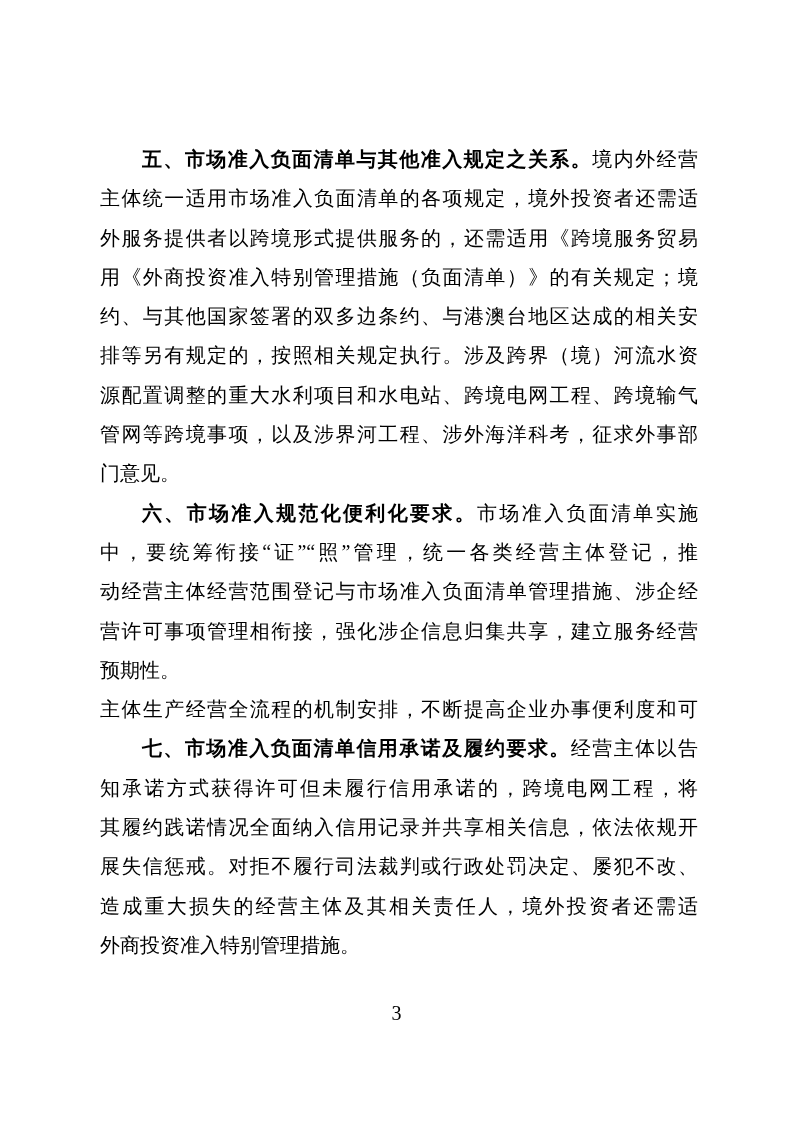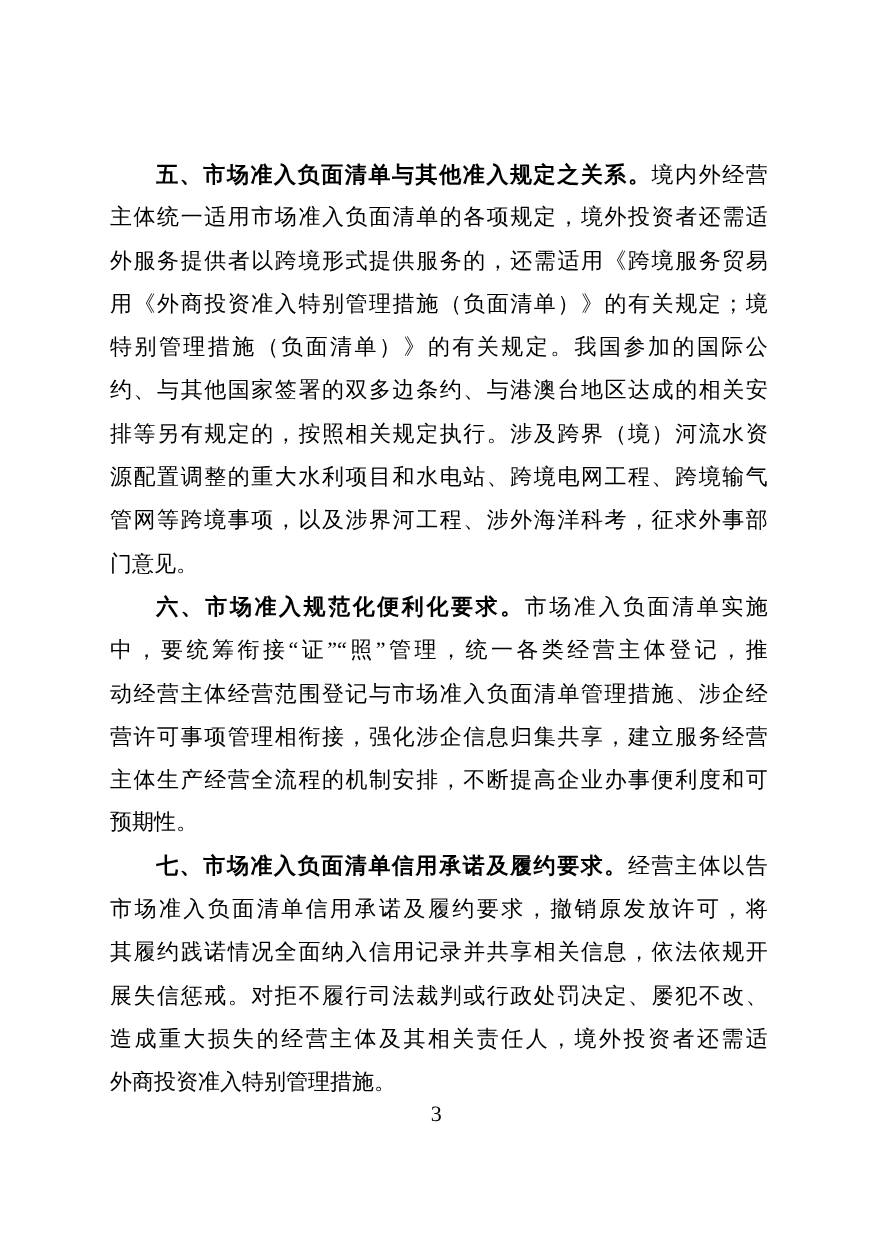--- a/index.html
+++ b/index.html
@@ -62,40 +62,39 @@
 <body>
 
 <div class="page">
   <div class="content">
 
     <div class="para">
       <div class="line first"><span class="head">五、市场准入负面清单与其他准入规定之关系。</span><span>境内外经营</span></div>
       <div class="line">主体统一适用市场准入负面清单的各项规定，境外投资者还需适</div>
       <div class="line">外服务提供者以跨境形式提供服务的，还需适用《跨境服务贸易</div>
       <div class="line">用《外商投资准入特别管理措施（负面清单）》的有关规定；境</div>
-      <div class="line">特别管理措施（负面清单）》的有关规定。我国参加的国际公</div>
       <div class="line">约、与其他国家签署的双多边条约、与港澳台地区达成的相关安</div>
       <div class="line">排等另有规定的，按照相关规定执行。涉及跨界（境）河流水资</div>
       <div class="line">源配置调整的重大水利项目和水电站、跨境电网工程、跨境输气</div>
       <div class="line">管网等跨境事项，以及涉界河工程、涉外海洋科考，征求外事部</div>
       <div class="line last">门意见。</div>
     </div>
 
     <div class="para">
       <div class="line first"><span class="head">六、市场准入规范化便利化要求。</span><span>市场准入负面清单实施</span></div>
       <div class="line">中，要统筹衔接“证”“照”管理，统一各类经营主体登记，推</div>
       <div class="line">动经营主体经营范围登记与市场准入负面清单管理措施、涉企经</div>
       <div class="line">营许可事项管理相衔接，强化涉企信息归集共享，建立服务经营</div>
+      <div class="line last">预期性。</div>
       <div class="line">主体生产经营全流程的机制安排，不断提高企业办事便利度和可</div>
-      <div class="line last">预期性。</div>
     </div>
 
     <div class="para">
       <div class="line first"><span class="head">七、市场准入负面清单信用承诺及履约要求。</span><span>经营主体以告</span></div>
-      <div class="line">市场准入负面清单信用承诺及履约要求，撤销原发放许可，将</div>
+      <div class="line">知承诺方式获得许可但未履行信用承诺的，跨境电网工程，将</div>
       <div class="line">其履约践诺情况全面纳入信用记录并共享相关信息，依法依规开</div>
       <div class="line">展失信惩戒。对拒不履行司法裁判或行政处罚决定、屡犯不改、</div>
       <div class="line">造成重大损失的经营主体及其相关责任人，境外投资者还需适</div>
       <div class="line last">外商投资准入特别管理措施。</div>
     </div>
 
   </div>
 
   <div class="page-number">3</div>
 </div>

